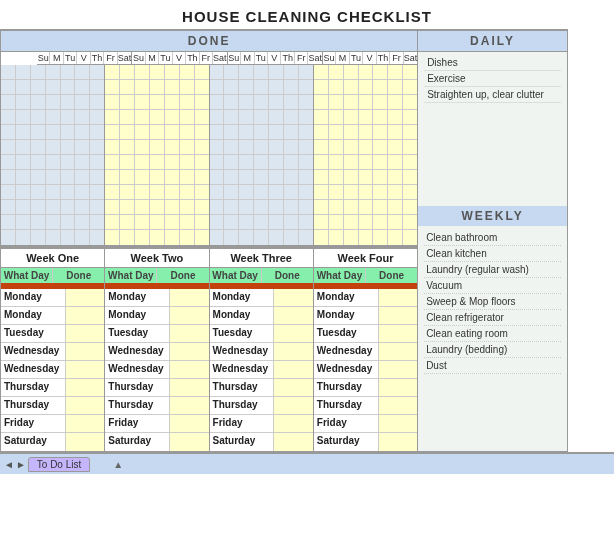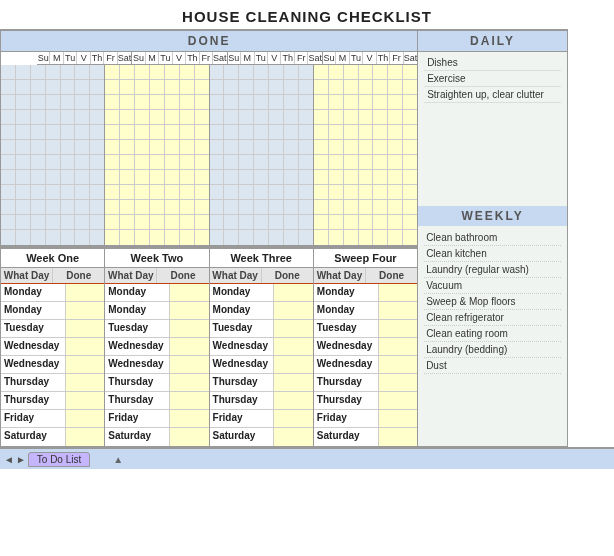--- a/index.html
+++ b/index.html
@@ -108,22 +108,22 @@
       flex: 1;
       border-right: 1px solid #999;
     }
 
     .schedule-col:last-child {
       border-right: none;
     }
 
     .schedule-header-row {
       display: flex;
-      background: #e5e5e5;
-      border-bottom: 1px solid #c2410c;
+      background: #86efac;
+      border-bottom: 6px solid #c2410c;
     }
 
     .schedule-sub-header {
       flex: 1;
       text-align: center;
       font-size: 10px;
       font-weight: bold;
       color: #444;
       padding: 2px 0;
       border-right: 1px solid #ccc;
@@ -778,21 +778,21 @@
               <div class="inner-day-cell bg-yellow"></div>
               <div class="inner-day-cell bg-yellow"></div>
             </div>
         </div>
       </div>
 
       <div class="week-labels">
         <div class="week-label-block">Week One</div>
         <div class="week-label-block">Week Two</div>
         <div class="week-label-block">Week Three</div>
-        <div class="week-label-block">Sweep Four</div>
+        <div class="week-label-block">Week Four</div>
       </div>
 
       <div class="schedule-area">
 
         <div class="schedule-col">
           <div class="schedule-header-row">
             <div class="schedule-sub-header">What Day</div>
             <div class="schedule-sub-header">Done</div>
           </div>
           <div class="schedule-row">

